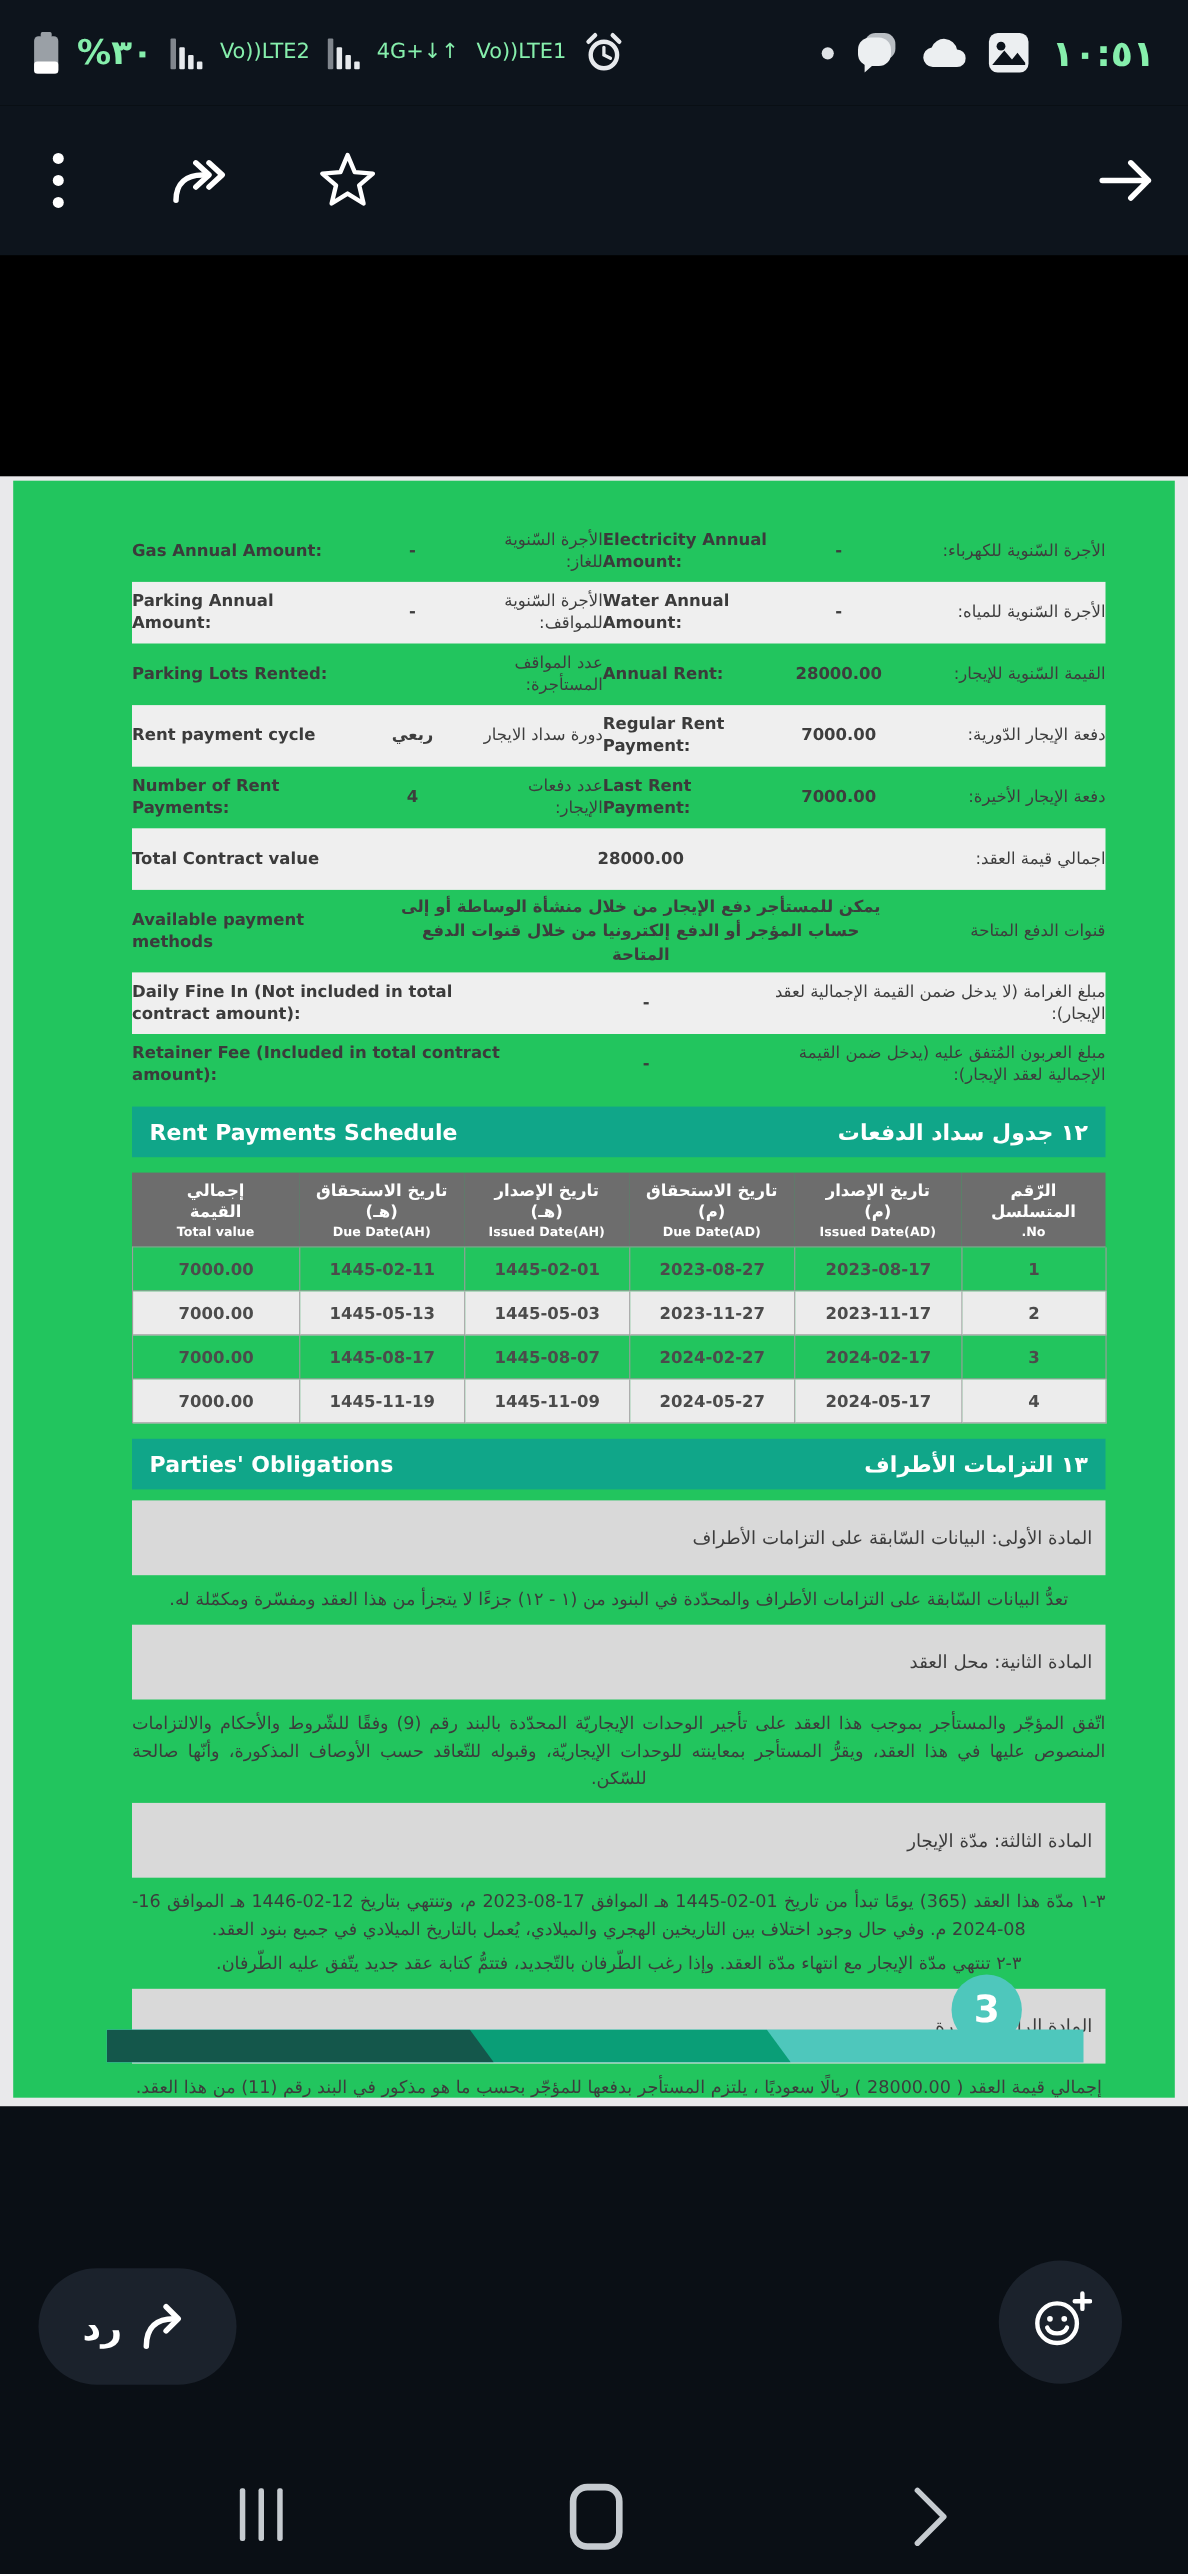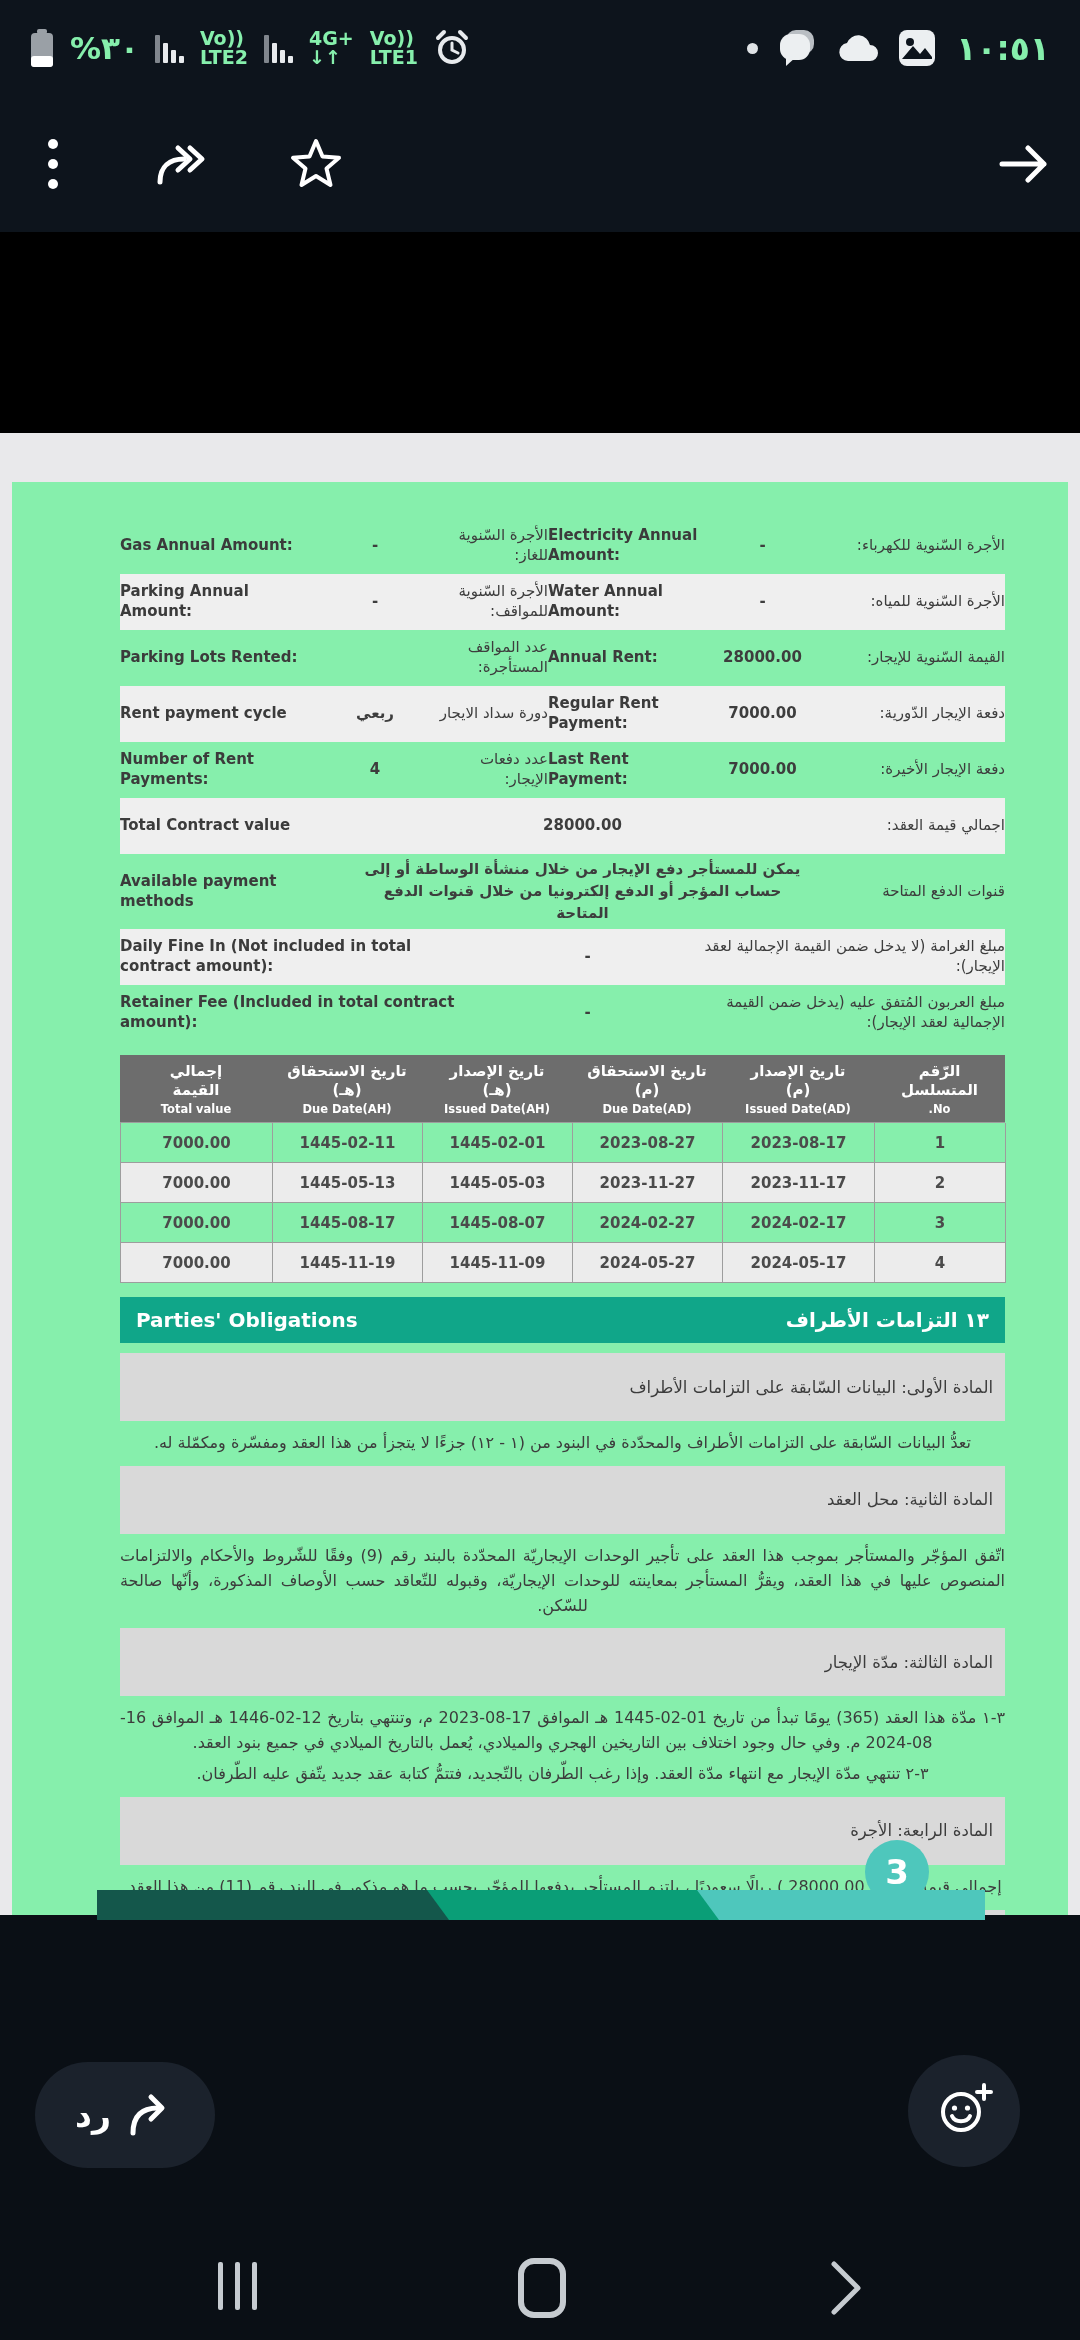--- a/index.html
+++ b/index.html
@@ -6,38 +6,38 @@
   body{width:1080px;height:2340px;position:relative;background:#000;font-family:"DejaVu Sans",sans-serif;overflow:hidden;}
 
   
   .statusbar{position:absolute;top:0;left:0;right:0;height:96px;background:#0d141c;display:flex;align-items:center;justify-content:space-between;padding:0 30px;box-sizing:border-box;color:#86efac;}
   .sb-left{display:flex;align-items:center;gap:16px;}
   .sb-right{display:flex;align-items:center;gap:20px;}
   .sb-pct{font-size:31px;font-weight:700;letter-spacing:1px;}
   .sig{display:flex;align-items:flex-end;gap:3px;height:30px;}
   .sig i{display:block;width:5px;border-radius:1px;background:#e7eaed;}
   .sig i.dim{background:#80868d;}
-  .stack{display:flex;flex-direction:column;line-height:1.02;font-weight:700;text-align:left;}
+  .stack{display:flex;flex-direction:row;line-height:1.02;font-weight:400;text-align:right;}
   .stack .t1{font-size:19px;}
   .stack .t2{font-size:19px;}
   .sb-dot{width:11px;height:11px;border-radius:50%;background:#dfe3e6;}
   .sb-time{font-size:33px;font-weight:700;}
 
   
   .toolbar{position:absolute;top:96px;left:0;right:0;height:136px;background:#0d141c;}
   .tb-icon{position:absolute;top:50%;transform:translateY(-50%);}
   .kebab{left:48px;display:flex;flex-direction:column;gap:10px;}
   .kebab i{width:10px;height:10px;border-radius:50%;background:#fff;}
   .tb-forward{left:150px;}
   .tb-star{left:288px;}
   .tb-back{right:28px;}
 
   
   .page-backing{position:absolute;top:433px;left:0;width:1080px;height:1482px;background:#e9e9eb;}
-  .page{position:absolute;top:437px;left:12px;width:1056px;height:1470px;background:#86efac;overflow:hidden;margin-top:45px;}
+  .page{position:absolute;top:437px;left:12px;width:1056px;height:1470px;background:#22c55e;overflow:hidden;}
   .content{position:absolute;left:108px;top:36px;width:885px;color:#3d3d3d;}
 
   
   .drow{display:grid;grid-template-columns:200px 110px 118px 162px 105px 190px;align-items:center;min-height:56px;padding:5px 0;box-sizing:border-box;font-size:15px;line-height:1.32;}
   .drow.span3{grid-template-columns:240px 1fr 200px;}
   .drow.wide{grid-template-columns:370px 1fr 320px;}
   .drow.shaded{background:#efefef;}
   .den{font-weight:700;color:#3b3b3b;padding-right:6px;}
   .dval{text-align:center;font-weight:700;}
   .dar{text-align:right;direction:rtl;padding-left:4px;}
@@ -224,20 +224,24 @@
           <div class="dcenter">-</div>
           <div class="dar" dir="rtl">مبلغ الغرامة (لا يدخل ضمن القيمة الإجمالية لعقد الإيجار):</div>
         </div>
         <div class="drow wide">
           <div class="den">Retainer Fee (Included in total contract amount):</div>
           <div class="dcenter">-</div>
           <div class="dar" dir="rtl">مبلغ العربون المُتفق عليه (يدخل ضمن القيمة الإجمالية لعقد الإيجار):</div>
         </div>
       </div>
 
+    <div class="sec-head">
+      <span>Rent Payments Schedule</span>
+      <span class="ar">١٢ جدول سداد الدفعات</span>
+    </div>
 
     <div class="sched">
       <div class="srow" id="sched-head">
           <div class="shc">
             <div class="a1" dir="rtl">إجمالي</div>
             <div class="a2" dir="rtl">القيمة</div>
             <div class="e1">Total value</div>
           </div>
           <div class="shc">
             <div class="a1" dir="rtl">تاريخ الاستحقاق</div>

